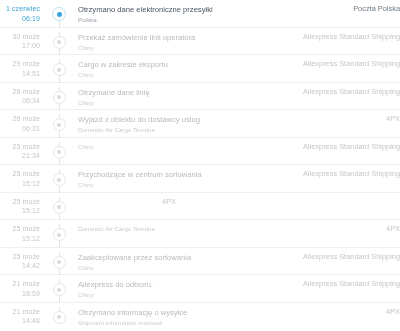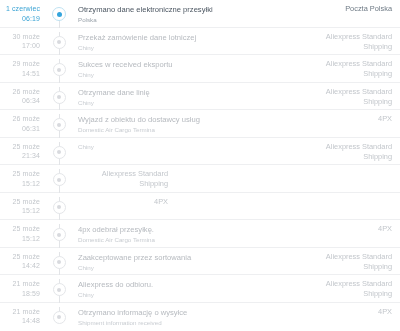--- a/index.html
+++ b/index.html
@@ -153,21 +153,20 @@
   }
   .track-row.is-active .event-sub {
     color: #9aa3ab;
   }
 
   
   .carrier-col {
     width: 104px;
     flex: 0 0 104px;
     text-align: right;
-    padding-right: 8px;
     box-sizing: border-box;
   }
   .carrier-text {
     display: block;
     font-size: 7.4px;
     line-height: 10px;
     color: #c2c6cb;
   }
   .track-row.is-active .carrier-text {
     color: #6e7a85;
@@ -197,38 +196,38 @@
     <div class="track-row">
       <div class="date-col">
         <span class="date-day">30 może</span>
         <span class="date-time">17:00</span>
       </div>
       <div class="node-col">
         <span class="node-line"></span>
         <span class="node-dot"></span>
       </div>
       <div class="text-col">
-        <span class="event-title">Przekaż zamówienie dane lotniczej</span>
+        <span class="event-title">Przekaż zamówienie linii operatora</span>
         <span class="event-sub">Chiny</span>
       </div>
       <div class="carrier-col">
         <span class="carrier-text">Aliexpress Standard Shipping</span>
       </div>
     </div>
     <div class="track-row">
       <div class="date-col">
         <span class="date-day">29 może</span>
         <span class="date-time">14:51</span>
       </div>
       <div class="node-col">
         <span class="node-line"></span>
         <span class="node-dot"></span>
       </div>
       <div class="text-col">
-        <span class="event-title">Sukces w received eksportu</span>
+        <span class="event-title">Cargo w zakresie eksportu</span>
         <span class="event-sub">Chiny</span>
       </div>
       <div class="carrier-col">
         <span class="carrier-text">Aliexpress Standard Shipping</span>
       </div>
     </div>
     <div class="track-row">
       <div class="date-col">
         <span class="date-day">26 może</span>
         <span class="date-time">06:34</span>
@@ -280,20 +279,24 @@
     </div>
     <div class="track-row">
       <div class="date-col">
         <span class="date-day">25 może</span>
         <span class="date-time">15:12</span>
       </div>
       <div class="node-col">
         <span class="node-line"></span>
         <span class="node-dot"></span>
       </div>
+      <div class="text-col">
+        <span class="event-title">Przychodzące w centrum sortowania</span>
+        <span class="event-sub">Chiny</span>
+      </div>
       <div class="carrier-col">
         <span class="carrier-text">Aliexpress Standard Shipping</span>
       </div>
     </div>
     <div class="track-row">
       <div class="date-col">
         <span class="date-day">25 może</span>
         <span class="date-time">15:12</span>
       </div>
       <div class="node-col">
@@ -307,21 +310,20 @@
     <div class="track-row">
       <div class="date-col">
         <span class="date-day">25 może</span>
         <span class="date-time">15:12</span>
       </div>
       <div class="node-col">
         <span class="node-line"></span>
         <span class="node-dot"></span>
       </div>
       <div class="text-col">
-        <span class="event-title">4px odebrał przesyłkę.</span>
         <span class="event-sub">Domestic Air Cargo Termina</span>
       </div>
       <div class="carrier-col">
         <span class="carrier-text">4PX</span>
       </div>
     </div>
     <div class="track-row">
       <div class="date-col">
         <span class="date-day">25 może</span>
         <span class="date-time">14:42</span>

